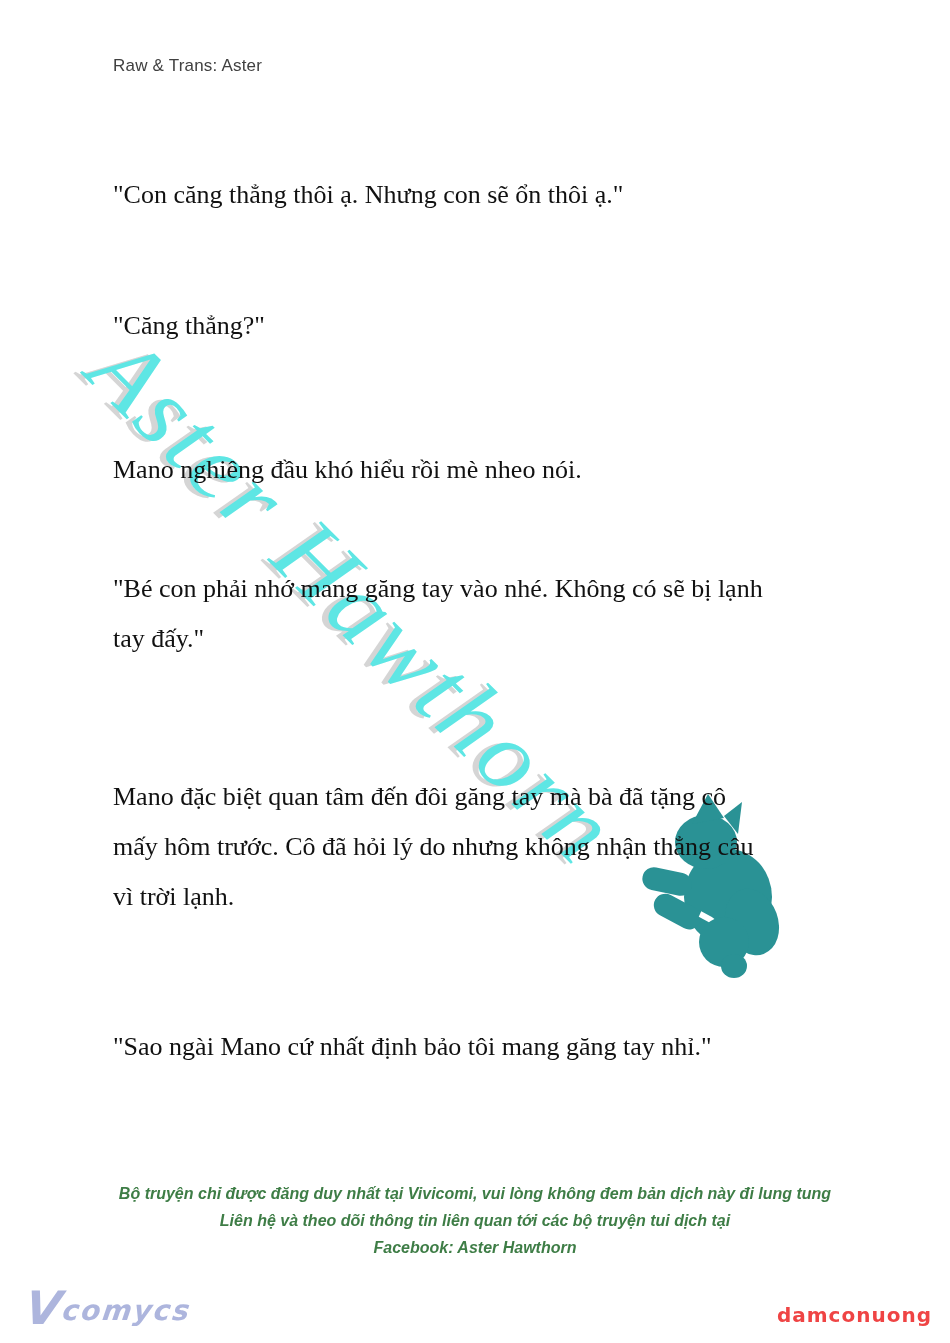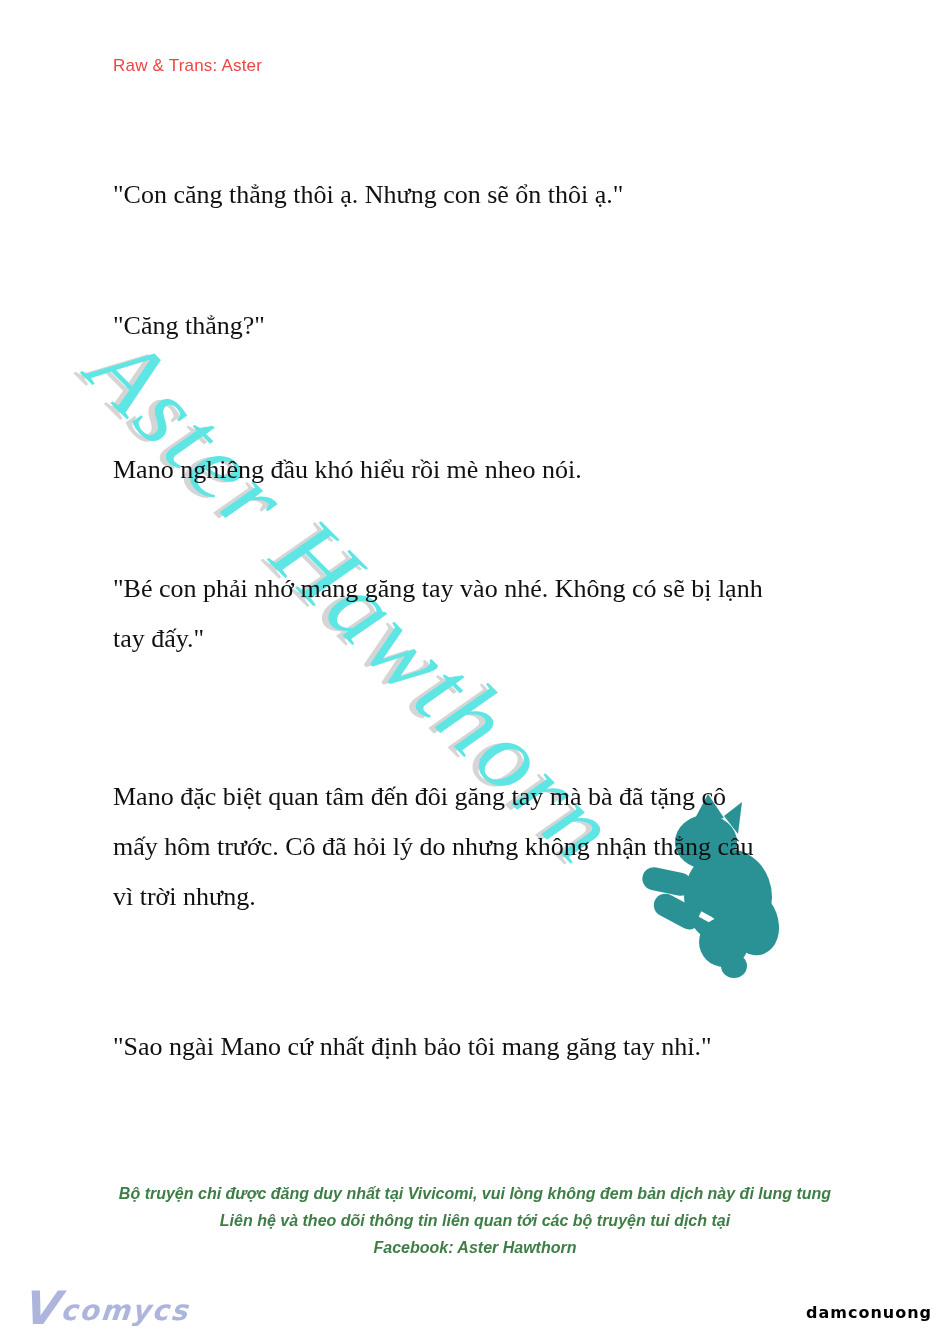--- a/index.html
+++ b/index.html
@@ -9,21 +9,21 @@
     background: #ffffff;
     overflow: hidden;
     position: relative;
     font-family: "Liberation Serif", serif;
   }
   .page { position: absolute; inset: 0; width: 950px; height: 1343px; background:#fff; }
 
   .header {
     position: absolute; left: 113px; top: 56px;
     font-family: "Liberation Sans", sans-serif;
-    font-size: 17px; color: #ef4444; letter-spacing: 0.2px;
+    font-size: 17px; color: #404040; letter-spacing: 0.2px;
     z-index: 5;
   }
 
   
   .watermark {
     position: absolute; left: 148px; top: 312px;
     transform: rotate(45deg); transform-origin: 0 0;
     font-family: "Liberation Serif", serif;
     font-style: italic;
     font-size: 100px;
@@ -74,22 +74,22 @@
     letter-spacing: 2px;
     font-size: 28px; line-height: 46px;
     z-index: 4;
     white-space: nowrap;
   }
   .vcomycs .v { font-size: 46px; vertical-align: -4px; }
 
   .site-tag {
     position: absolute; right: 18px; top: 1303px;
     font-family: "DejaVu Sans", sans-serif;
-    font-weight: bold; font-size: 16px; letter-spacing: 1px;
-    color: #000000;
+    font-weight: bold; font-size: 20px; letter-spacing: 1px;
+    color: #ef4444;
     text-shadow: 0 0 4px #ffffff, 0 0 8px #ffffff;
     z-index: 4;
   }
 </style>
 </head>
 <body>
 
 <div class="page">
 
   <div class="header">Raw &amp; Trans: Aster</div>
@@ -131,21 +131,21 @@
   </div>
 
   <div class="para p4">
     <div class="line">"Bé con phải nhớ mang găng tay vào nhé. Không có sẽ bị lạnh</div>
     <div class="line">tay đấy."</div>
   </div>
 
   <div class="para p5">
     <div class="line">Mano đặc biệt quan tâm đến đôi găng tay mà bà đã tặng cô</div>
     <div class="line">mấy hôm trước. Cô đã hỏi lý do nhưng không nhận thẳng câu</div>
-    <div class="line">vì trời nhưng.</div>
+    <div class="line">vì trời lạnh.</div>
   </div>
 
   <div class="para p6">
     <div class="line">"Sao ngài Mano cứ nhất định bảo tôi mang găng tay nhỉ."</div>
   </div>
 
   <div class="footer">
     <div>Bộ truyện chỉ được đăng duy nhất tại Vivicomi, vui lòng không đem bản dịch này đi lung tung</div>
     <div>Liên hệ và theo dõi thông tin liên quan tới các bộ truyện tui dịch tại</div>
     <div>Facebook: Aster Hawthorn</div>

